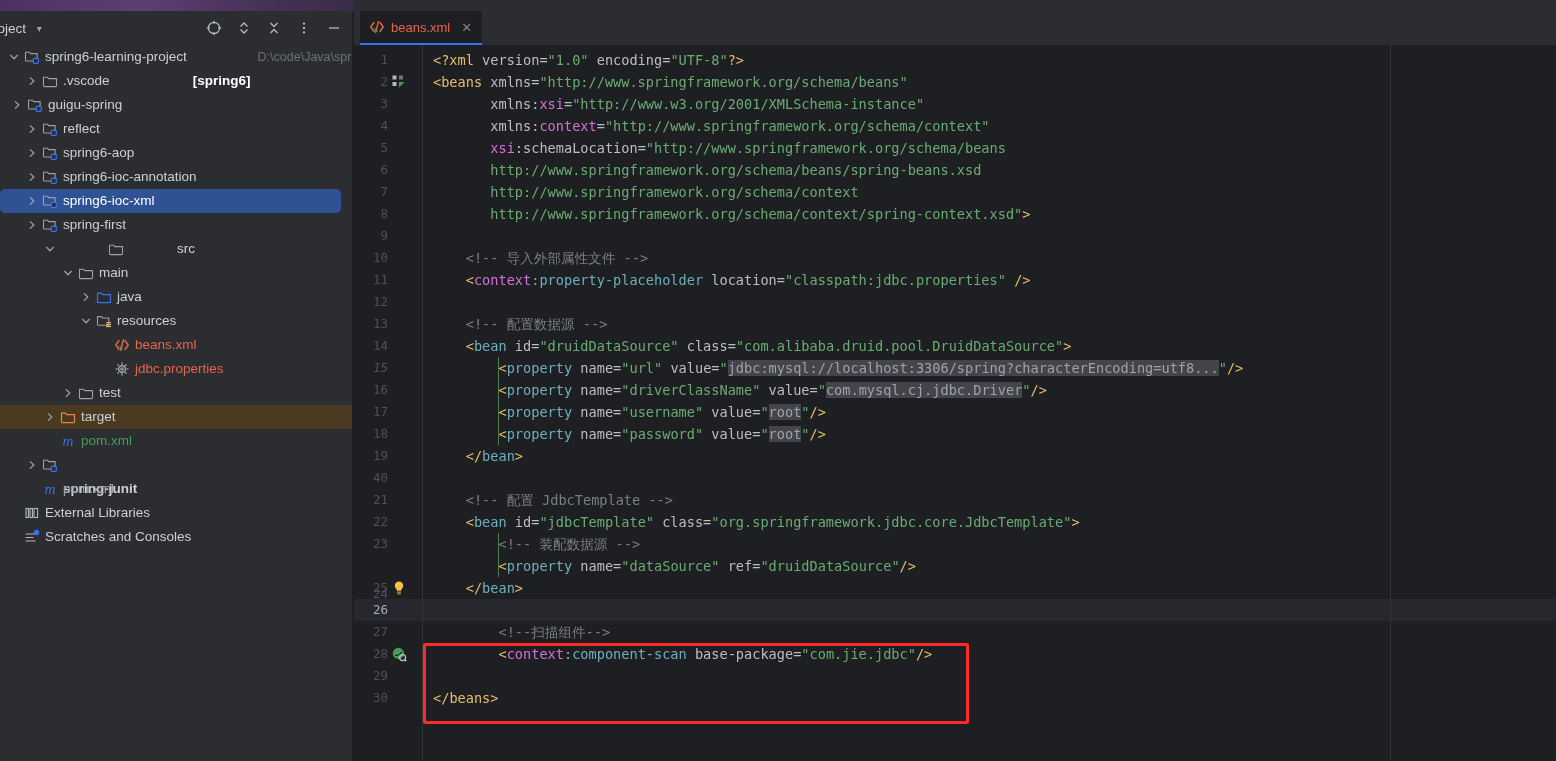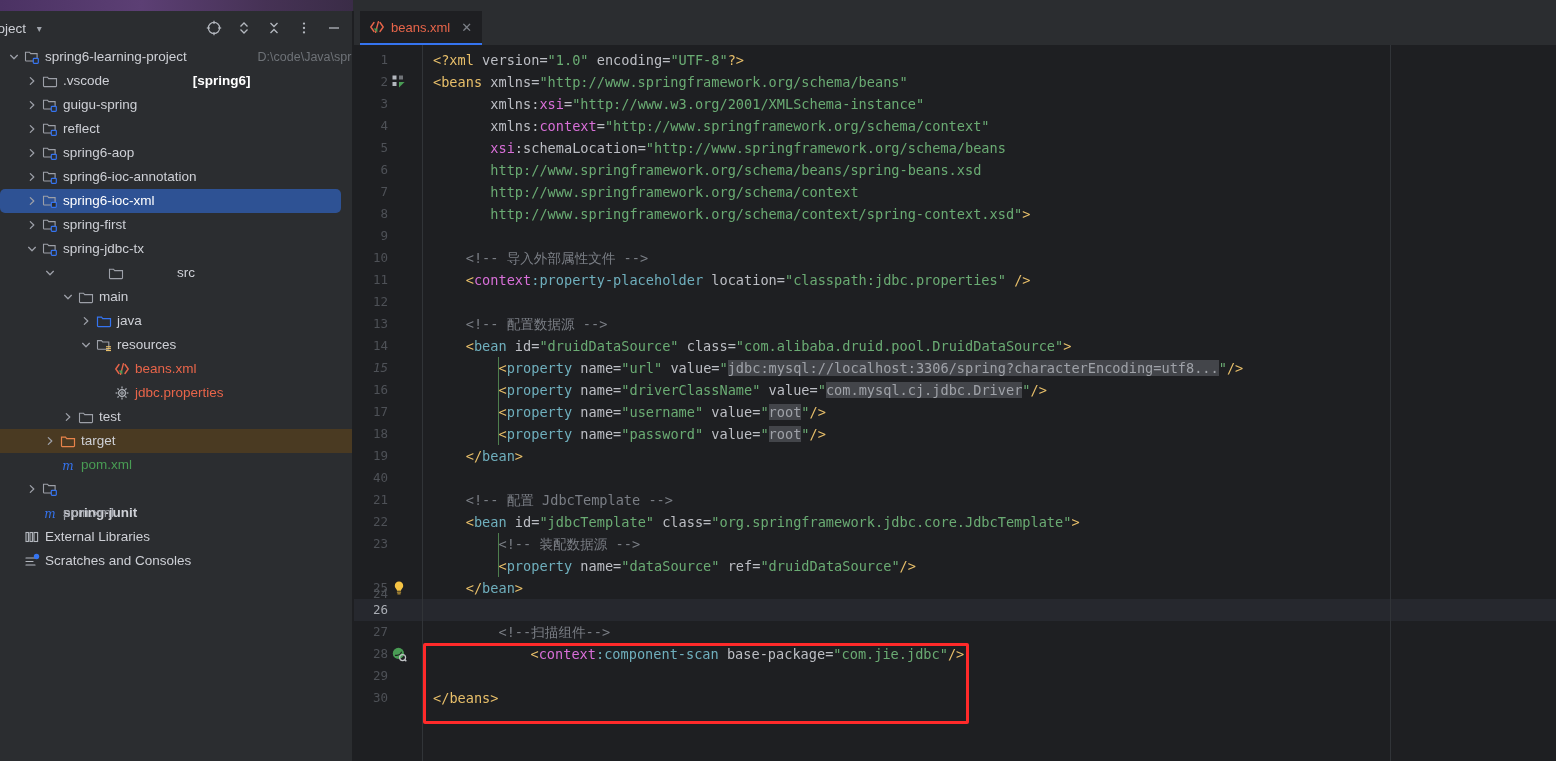--- a/index.html
+++ b/index.html
@@ -202,21 +202,21 @@
           <span class="arrow">
             <svg width="12" height="12" viewBox="0 0 12 12" fill="none" stroke="#9DA0A8" stroke-width="1.25" stroke-linecap="round" stroke-linejoin="round">
               <polyline points="4.3,2.6 7.8,6 4.3,9.4"></polyline>
             </svg>
           </span>
           <span class="ficon"><svg width="16" height="16" viewBox="0 0 16 16">
               <path d="M1.5 4.2h4l1.2 1.4h7.8v7.2a.8.8 0 0 1-.8.8H2.3a.8.8 0 0 1-.8-.8z" fill="none" stroke="#9DA0A8" stroke-width="1.1"></path>
             </svg></span>
           <span class="label" style="color: rgb(206, 208, 214);">.vscode</span>
         </div>
-        <div class="trow" style="padding-left: 26px;">
+        <div class="trow" style="padding-left: 11px;">
           <span class="arrow">
             <svg width="12" height="12" viewBox="0 0 12 12" fill="none" stroke="#9DA0A8" stroke-width="1.25" stroke-linecap="round" stroke-linejoin="round">
               <polyline points="4.3,2.6 7.8,6 4.3,9.4"></polyline>
             </svg>
           </span>
           <span class="ficon"><svg width="16" height="16" viewBox="0 0 16 16">
               <path d="M1.5 3.2h4l1.2 1.4h6.4v6.6a.8.8 0 0 1-.8.8H2.3a.8.8 0 0 1-.8-.8z" fill="none" stroke="#9DA0A8" stroke-width="1.1"></path>
               <rect x="9.3" y="9.3" width="5" height="5" rx="0.8" fill="#2B2D30" stroke="#3574F0" stroke-width="1.2"></rect>
             </svg></span>
           <span class="label" style="color: rgb(206, 208, 214);">guigu-spring</span>
@@ -273,32 +273,20 @@
           <span class="arrow">
             <svg width="12" height="12" viewBox="0 0 12 12" fill="none" stroke="#9DA0A8" stroke-width="1.25" stroke-linecap="round" stroke-linejoin="round">
               <polyline points="4.3,2.6 7.8,6 4.3,9.4"></polyline>
             </svg>
           </span>
           <span class="ficon"><svg width="16" height="16" viewBox="0 0 16 16">
               <path d="M1.5 3.2h4l1.2 1.4h6.4v6.6a.8.8 0 0 1-.8.8H2.3a.8.8 0 0 1-.8-.8z" fill="none" stroke="#9DA0A8" stroke-width="1.1"></path>
               <rect x="9.3" y="9.3" width="5" height="5" rx="0.8" fill="#2B2D30" stroke="#3574F0" stroke-width="1.2"></rect>
             </svg></span>
           <span class="label" style="color: rgb(206, 208, 214);">spring-first</span>
-        </div>
-        <div class="trow" style="padding-left: 26px;">
-          <span class="arrow">
-            <svg width="12" height="12" viewBox="0 0 12 12" fill="none" stroke="#9DA0A8" stroke-width="1.25" stroke-linecap="round" stroke-linejoin="round">
-              <polyline points="2.6,4.3 6,7.8 9.4,4.3"></polyline>
-            </svg>
-          </span>
-          <span class="ficon"><svg width="16" height="16" viewBox="0 0 16 16">
-              <path d="M1.5 3.2h4l1.2 1.4h6.4v6.6a.8.8 0 0 1-.8.8H2.3a.8.8 0 0 1-.8-.8z" fill="none" stroke="#9DA0A8" stroke-width="1.1"></path>
-              <rect x="9.3" y="9.3" width="5" height="5" rx="0.8" fill="#2B2D30" stroke="#3574F0" stroke-width="1.2"></rect>
-            </svg></span>
-          <span class="label" style="color: rgb(206, 208, 214);">spring-jdbc-tx</span>
         </div>
         <div class="trow" style="padding-left: 44px; gap: 48px;">
           <span class="arrow">
             <svg width="12" height="12" viewBox="0 0 12 12" fill="none" stroke="#9DA0A8" stroke-width="1.25" stroke-linecap="round" stroke-linejoin="round">
               <polyline points="2.6,4.3 6,7.8 9.4,4.3"></polyline>
             </svg>
           </span>
           <span class="ficon"><svg width="16" height="16" viewBox="0 0 16 16">
               <path d="M1.5 4.2h4l1.2 1.4h7.8v7.2a.8.8 0 0 1-.8.8H2.3a.8.8 0 0 1-.8-.8z" fill="none" stroke="#9DA0A8" stroke-width="1.1"></path>
             </svg></span>
@@ -532,21 +520,21 @@
           <div class="cline" style="top: 378px;"><span class="txt"><span class="tag">        &lt;</span><span class="elem">property</span><span class="plain"> </span><span class="name">name</span><span class="plain">=</span><span class="str">"password"</span><span class="plain"> </span><span class="name">value</span><span class="plain">=</span><span class="str">"</span><span class="hlv">root</span><span class="str">"</span><span class="tag">/&gt;</span></span></div>
           <div class="cline" style="top: 400px;"><span class="txt"><span class="tag">    &lt;/</span><span class="elem">bean</span><span class="tag">&gt;</span></span></div>
           <div class="cline" style="top: 422px;"><span class="txt"></span></div>
           <div class="cline" style="top: 444px;"><span class="txt"><span class="cmt">    &lt;!-- 配置 JdbcTemplate --&gt;</span></span></div>
           <div class="cline" style="top: 466px;"><span class="txt"><span class="tag">    &lt;</span><span class="elem">bean</span><span class="plain"> </span><span class="name">id</span><span class="plain">=</span><span class="str">"jdbcTemplate"</span><span class="plain"> </span><span class="name">class</span><span class="plain">=</span><span class="str">"org.springframework.jdbc.core.JdbcTemplate"</span><span class="tag">&gt;</span></span></div>
           <div class="cline" style="top: 488px;"><span class="txt"><span class="cmt">        &lt;!-- 装配数据源 --&gt;</span></span></div>
           <div class="cline" style="top: 510px;"><span class="txt"><span class="tag">        &lt;</span><span class="elem">property</span><span class="plain"> </span><span class="name">name</span><span class="plain">=</span><span class="str">"dataSource"</span><span class="plain"> </span><span class="name">ref</span><span class="plain">=</span><span class="str">"druidDataSource"</span><span class="tag">/&gt;</span></span></div>
           <div class="cline" style="top: 532px;"><span class="txt"><span class="tag">    &lt;/</span><span class="elem">bean</span><span class="tag">&gt;</span></span></div>
           <div class="cline" style="top: 554px;"><span class="txt"></span></div>
           <div class="cline" style="top: 576px;"><span class="txt"><span class="cmt">        &lt;!--扫描组件--&gt;</span></span></div>
-          <div class="cline" style="top: 598px; padding-left: 32px;"><span class="txt"><span class="tag">        &lt;</span><span class="ns">context</span><span class="elem">:component-scan</span><span class="plain"> </span><span class="name">base-package</span><span class="plain">=</span><span class="str">"com.jie.jdbc"</span><span class="tag">/&gt;</span></span></div>
+          <div class="cline" style="top: 598px;"><span class="txt"><span class="tag">        &lt;</span><span class="ns">context</span><span class="elem">:component-scan</span><span class="plain"> </span><span class="name">base-package</span><span class="plain">=</span><span class="str">"com.jie.jdbc"</span><span class="tag">/&gt;</span></span></div>
           <div class="cline" style="top: 620px;"><span class="txt"></span></div>
           <div class="cline" style="top: 642px;"><span class="txt"><span class="tag">&lt;/</span><span class="tag">beans</span><span class="tag">&gt;</span></span></div>
         </div>
       <div class="right-margin" style="left:1036px"></div>
       <div class="redbox" id="redbox" style="left: 69px; top: 598px; width: 546px; height: 81px;"></div>
     </div>
   </div>
 </div>
 
 </body></html>

